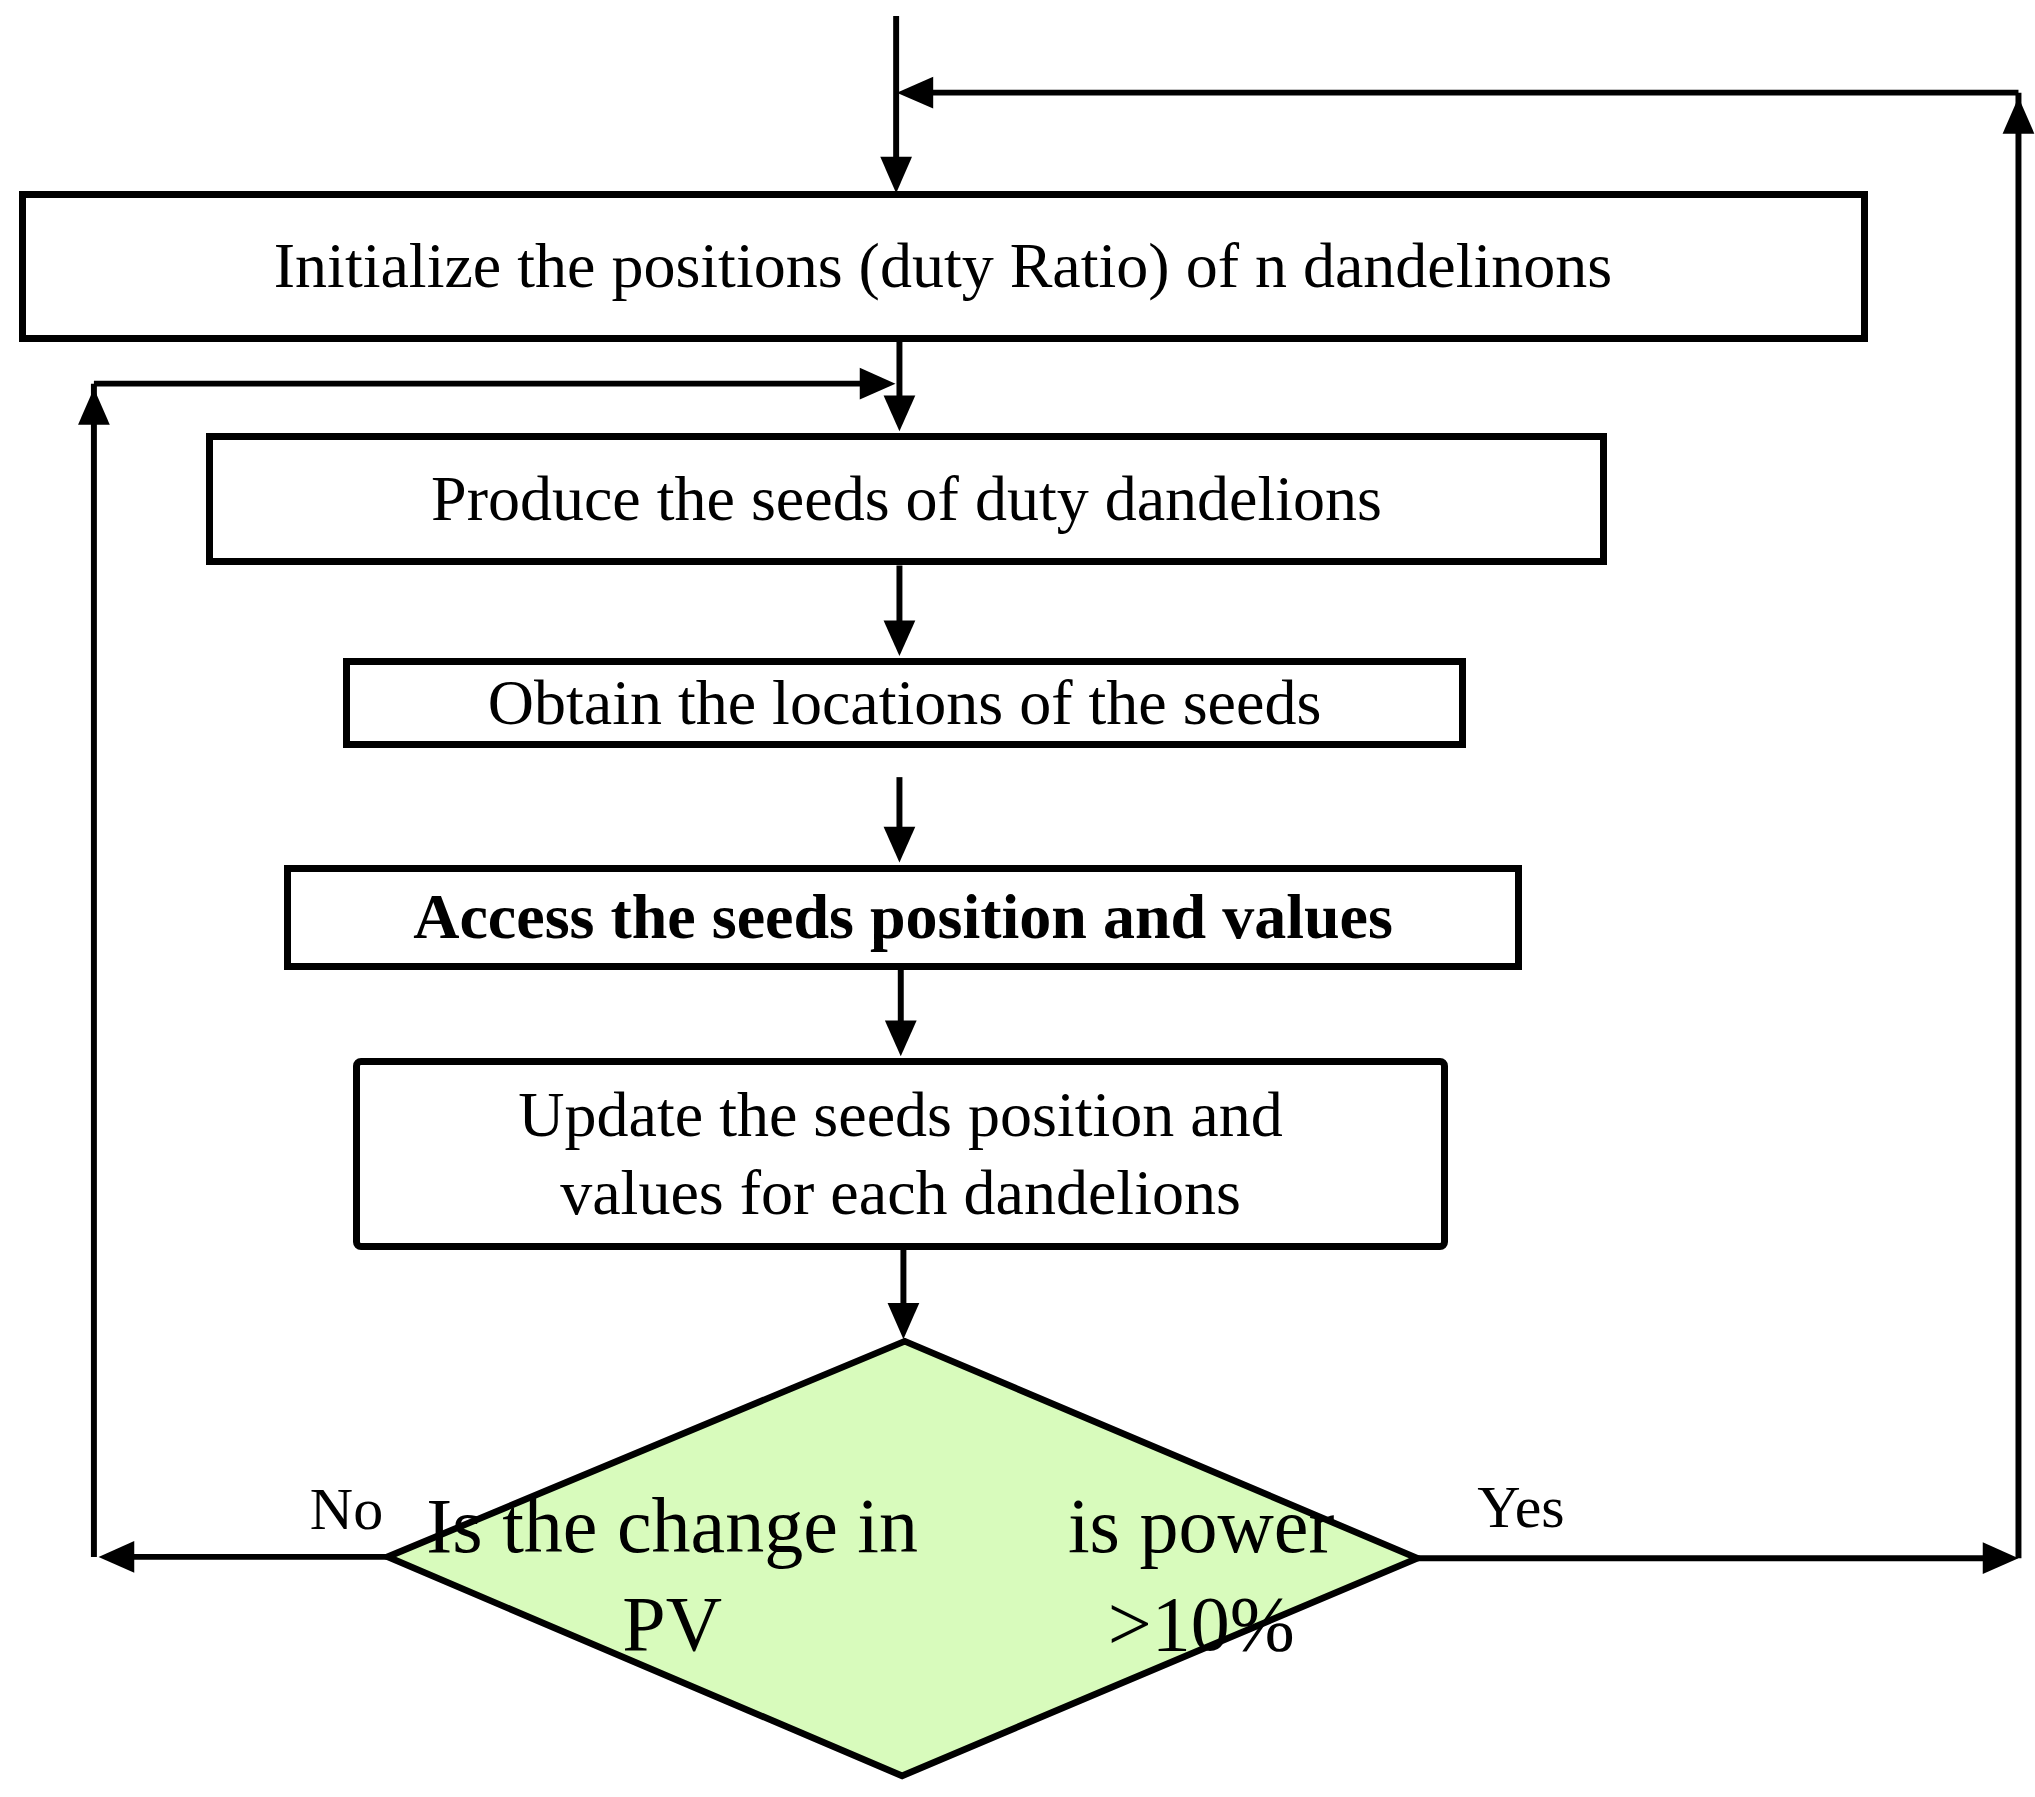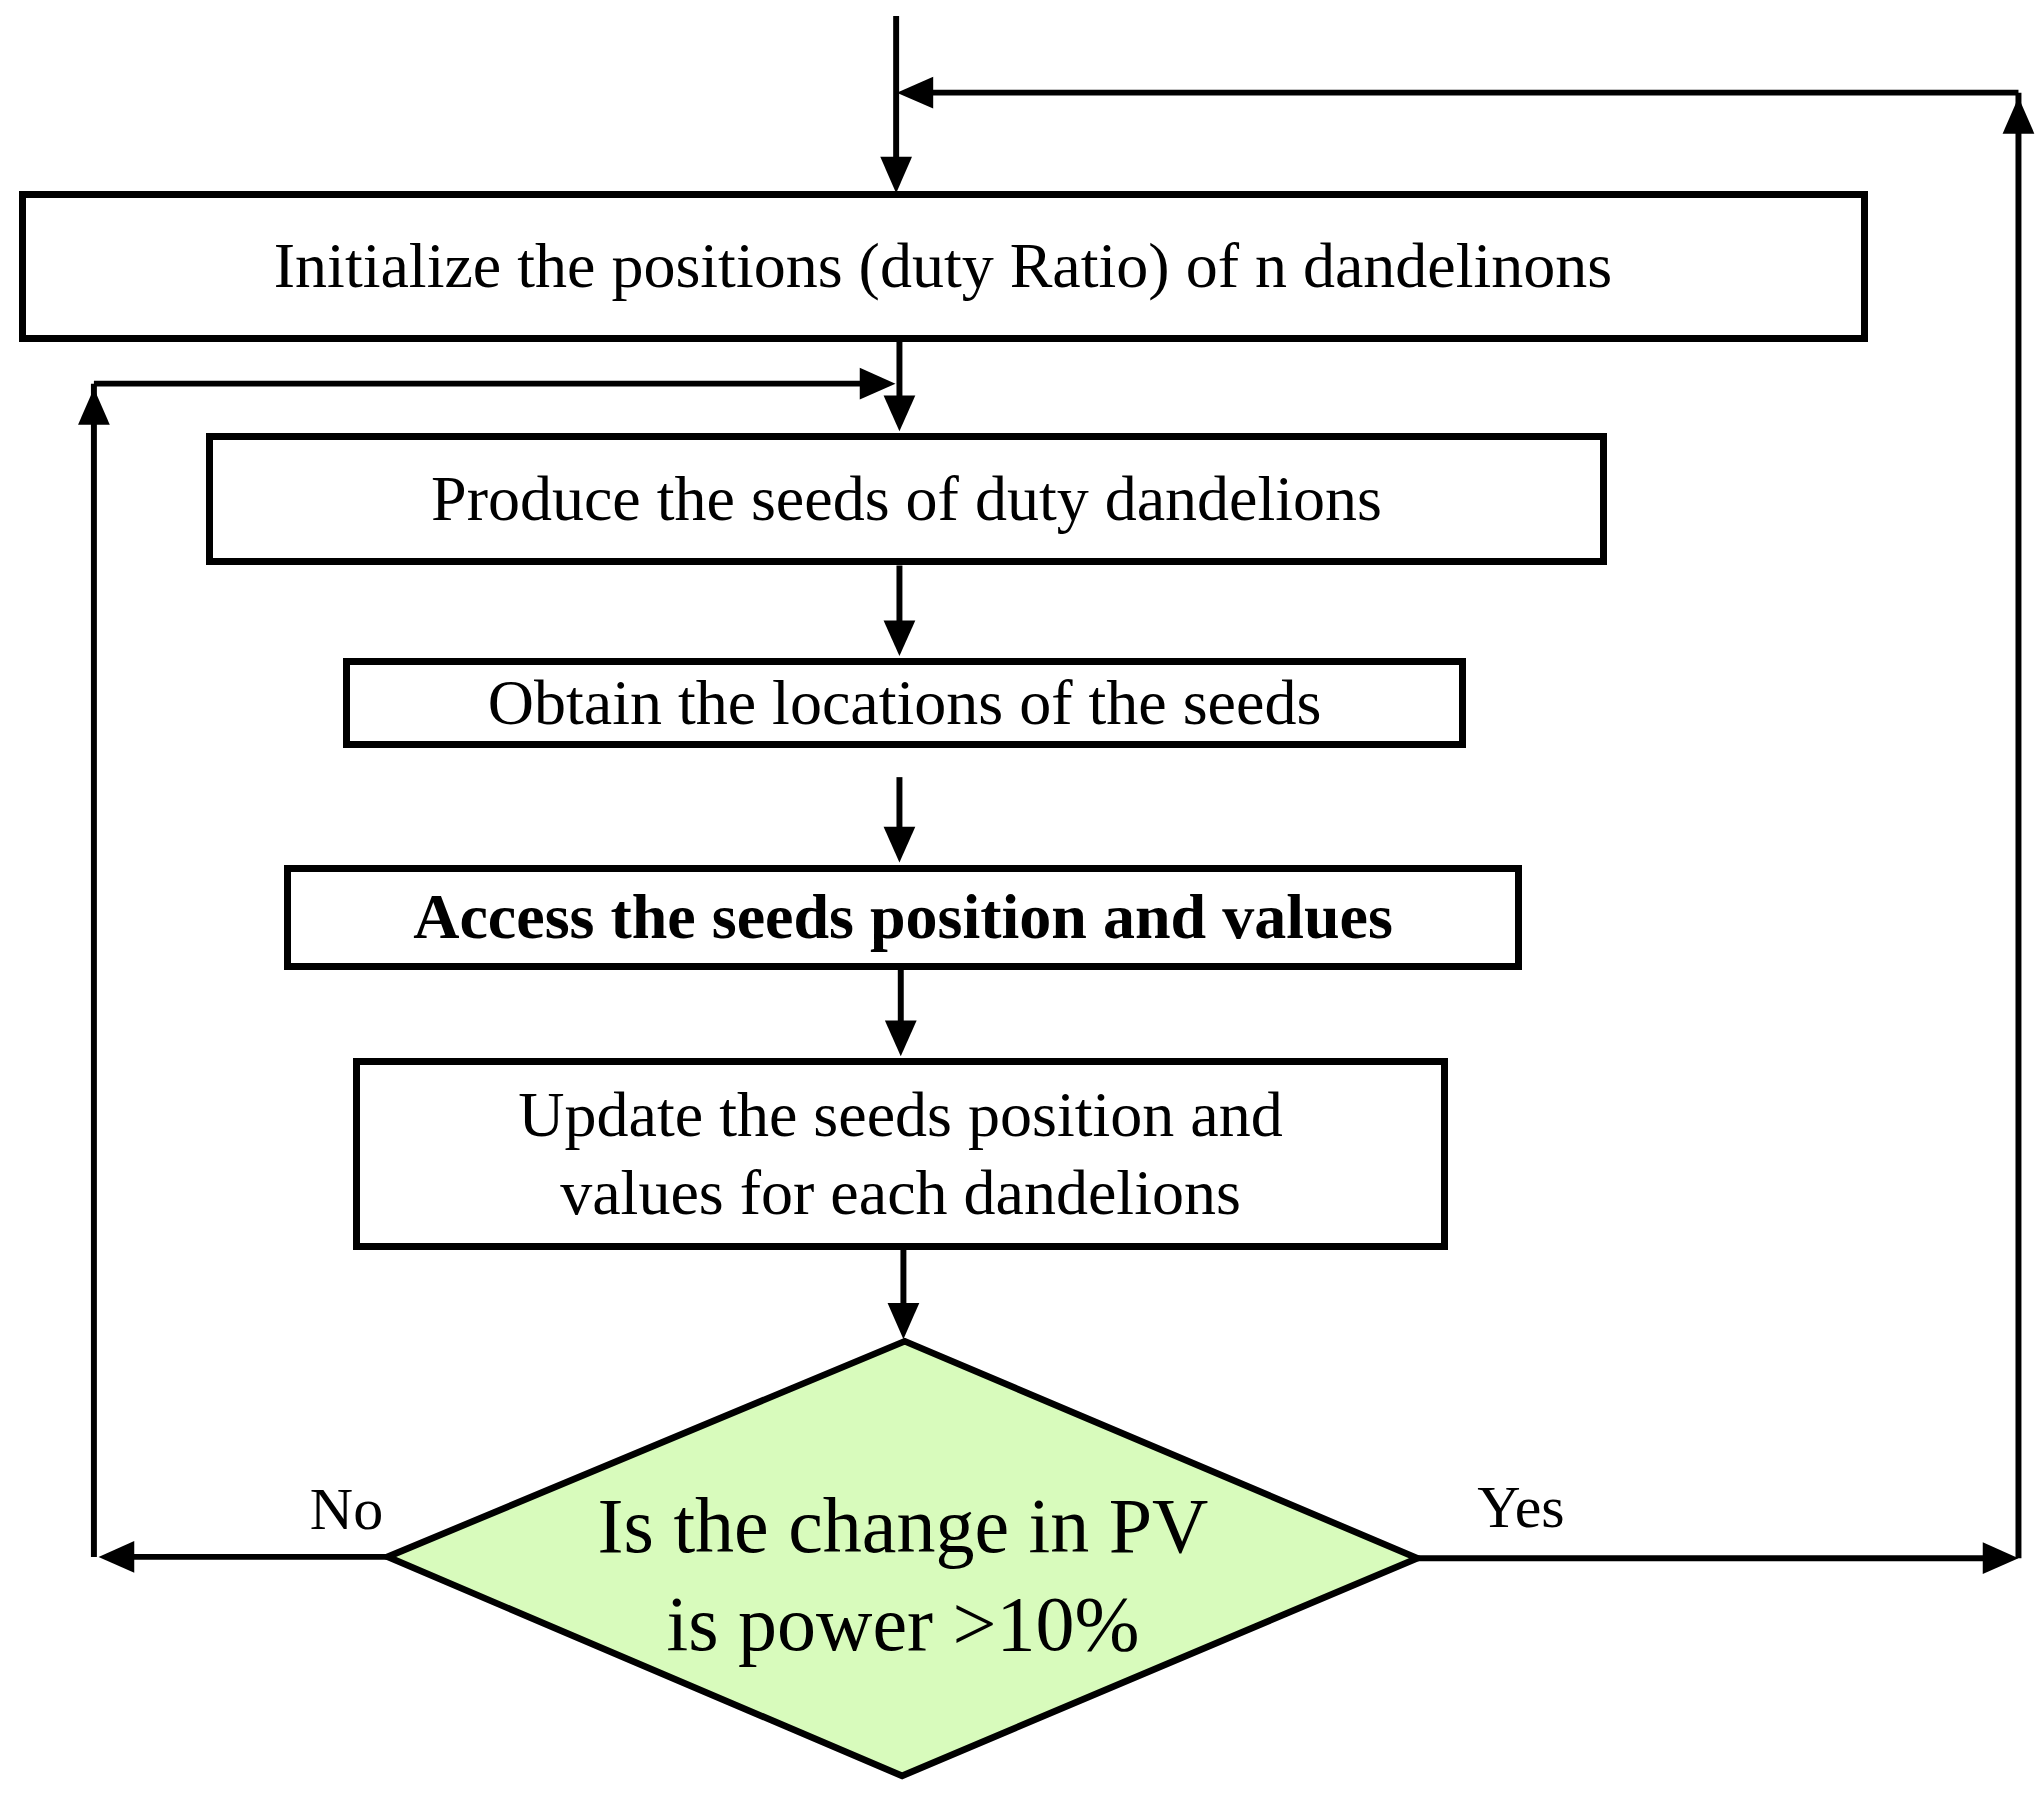--- a/index.html
+++ b/index.html
@@ -45,29 +45,30 @@
     display: flex;
     align-items: center;
     justify-content: center;
     text-align: center;
     font-size: 64px;
     line-height: 1.22;
     white-space: nowrap;
   }
   .multi {
     white-space: normal;
+    border-radius: 8px;
   }
   .decision-text {
     position: absolute;
     left: 374px;
     top: 1472px;
     width: 1058px;
     height: 205px;
     display: flex;
-    flex-direction: column;
+    flex-direction: row;
     align-items: center;
     justify-content: center;
     text-align: center;
     font-size: 78px;
     line-height: 1.25;
   }
   .edge-label {
     position: absolute;
     display: flex;
     align-items: center;

